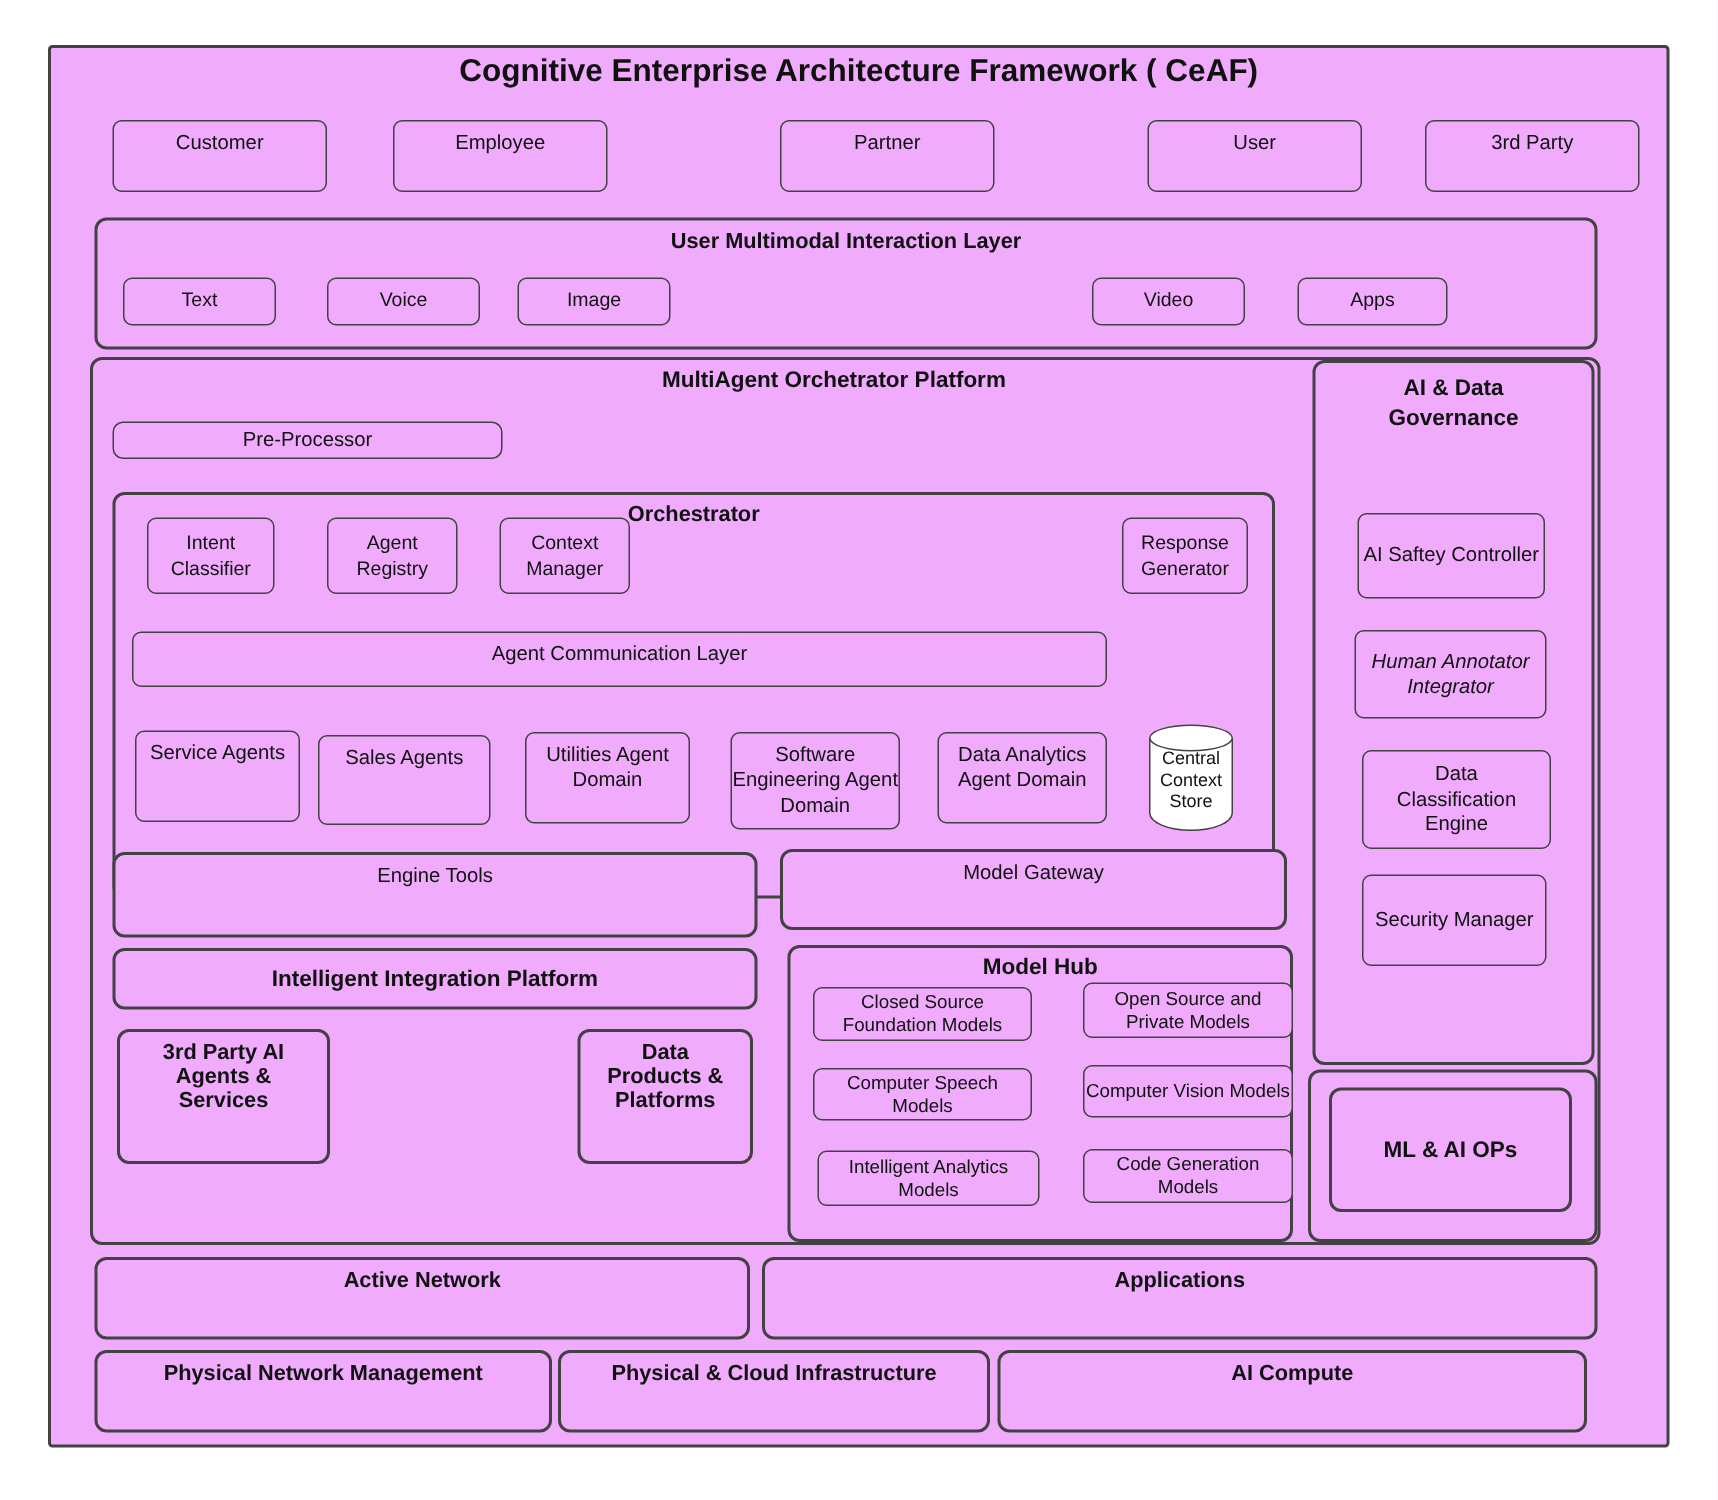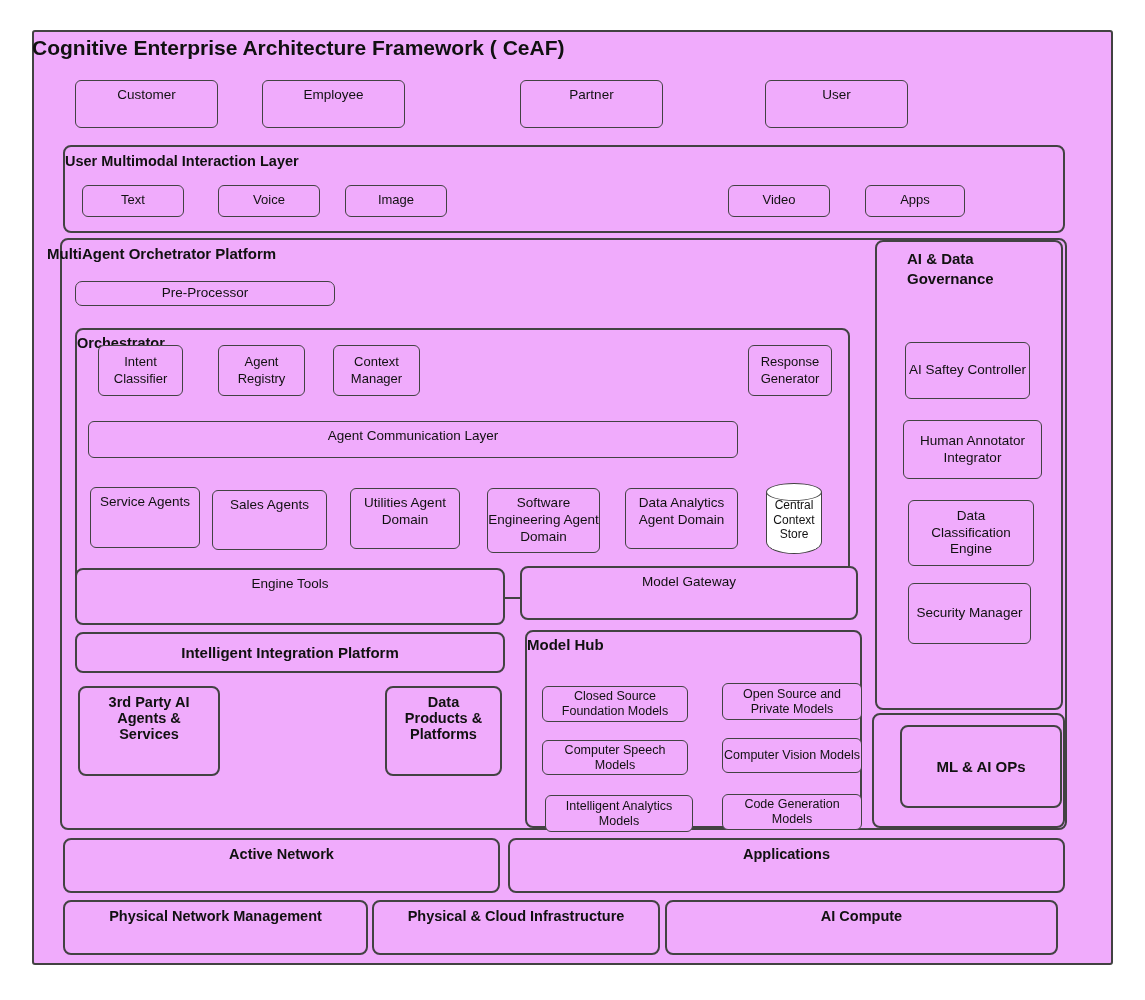--- a/index.html
+++ b/index.html
@@ -3,47 +3,48 @@
 <meta charset="utf-8">
 <style>
   html,body{margin:0;padding:0;background:#ffffff;}
   body{font-family:"Liberation Sans", sans-serif;color:#111111;}
   .stage{position:relative;width:1145px;height:1000px;background:#ffffff;overflow:hidden;}
   .box{position:absolute;box-sizing:border-box;background:#f0abfc;border:1.8px solid #424242;border-radius:6px;}
   .big{border-width:2px;border-radius:8px;}
   .frame{border-width:2px;border-radius:3px;}
   .t-top{display:flex;justify-content:center;align-items:flex-start;text-align:center;padding-top:6px;}
   .t-mid{display:flex;justify-content:center;align-items:center;text-align:center;}
-  .hdr{position:absolute;left:0;right:0;font-weight:bold;}
+  .hdr{position:absolute;left:0;right:0;text-align:center;font-weight:bold;}
   .fs21{font-size:21px;}
   .fs15{font-size:15px;}
   .fs145{font-size:14.5px;}
   .fs135{font-size:13.5px;line-height:1.25;}
   .fs13{font-size:13px;line-height:1.25;}
-  .fs125{font-size:12.5px;line-height:1.2;margin-top:28px;}
+  .fs125{font-size:12.5px;line-height:1.2;}
   .bold{font-weight:bold;}
   
   .cylinder{position:absolute;box-sizing:border-box;}
   .cyl-top{position:absolute;top:0;left:0;right:0;height:18px;border:1.7px solid #424242;border-radius:50%;background:#fff;z-index:2;box-sizing:border-box;}
   .cyl-body{position:absolute;top:9px;left:0;right:0;bottom:0;border:1.7px solid #424242;border-top:none;border-radius:0 0 50% 50% / 0 0 12px 12px;background:#fff;z-index:1;box-sizing:border-box;}
   .cyl-label{position:absolute;z-index:3;top:15px;left:-2px;right:-2px;text-align:center;font-size:12px;line-height:1.22;}
 </style>
 </head>
 <body>
 
 <div class="stage">
 
   <div class="box frame" style="left:32px;top:30px;width:1081px;height:935px;"></div>
 
   <div class="hdr fs21" style="top:36px;left:32px;width:1081px;">Cognitive Enterprise Architecture Framework ( CeAF)</div>
 
   <div class="box t-top fs135" style="left:75px;top:80px;width:143px;height:48px;">Customer</div>
   <div class="box t-top fs135" style="left:262px;top:80px;width:143px;height:48px;">Employee</div>
   <div class="box t-top fs135" style="left:520px;top:80px;width:143px;height:48px;">Partner</div>
   <div class="box t-top fs135" style="left:765px;top:80px;width:143px;height:48px;">User</div>
+  <div class="box t-top fs135" style="left:950px;top:80px;width:143px;height:48px;">3rd Party</div>
 
   <div class="box big" style="left:63px;top:145px;width:1002px;height:88px;">
     <div class="hdr fs145" style="top:6px;">User Multimodal Interaction Layer</div>
   </div>
   <div class="box t-top fs13" style="left:82px;top:185px;width:102px;height:32px;">Text</div>
   <div class="box t-top fs13" style="left:218px;top:185px;width:102px;height:32px;">Voice</div>
   <div class="box t-top fs13" style="left:345px;top:185px;width:102px;height:32px;">Image</div>
   <div class="box t-top fs13" style="left:728px;top:185px;width:102px;height:32px;">Video</div>
   <div class="box t-top fs13" style="left:865px;top:185px;width:100px;height:32px;">Apps</div>
 
@@ -90,26 +91,26 @@
   <div class="box t-mid fs125" style="left:545px;top:767px;width:148px;height:37px;">Intelligent Analytics Models</div>
   <div class="box t-mid fs125" style="left:722px;top:766px;width:140px;height:36px;">Code  Generation Models</div>
 
   <div class="box big t-top fs145 bold" style="left:78px;top:686px;width:142px;height:90px;padding-left:14px;padding-right:14px;">3rd Party AI Agents &amp; Services</div>
   <div class="box big t-top fs145 bold" style="left:385px;top:686px;width:117px;height:90px;padding-left:14px;padding-right:14px;">Data Products &amp; Platforms</div>
 
   <div class="box big" style="left:875px;top:240px;width:188px;height:470px;">
     <div class="hdr fs15" style="top:7px;left:30px;right:30px;line-height:1.3;">AI &amp; Data Governance</div>
   </div>
   <div class="box t-mid fs135" style="left:905px;top:342px;width:125px;height:57px;">AI Saftey Controller</div>
-  <div class="box t-mid fs135" style="left:903px;top:420px;width:139px;height:59px;">Human Annotator Integrator</div>
+  <div class="box t-mid fs135" style="left:903px;top:420px;width:128px;height:59px;font-style:italic;">Human Annotator Integrator</div>
   <div class="box t-mid fs135" style="left:908px;top:500px;width:126px;height:66px;padding-left:16px;padding-right:16px;">Data Classification Engine</div>
   <div class="box t-mid fs135" style="left:908px;top:583px;width:123px;height:61px;">Security Manager</div>
 
   <div class="box big" style="left:872px;top:713px;width:193px;height:115px;"></div>
-  <div class="box big t-mid fs15 bold" style="left:886px;top:725px;width:162px;height:83px;margin-left:14px;">ML &amp; AI OPs</div>
+  <div class="box big t-mid fs15 bold" style="left:886px;top:725px;width:162px;height:83px;">ML &amp; AI OPs</div>
 
   <div class="box big t-top fs145 bold" style="left:63px;top:838px;width:437px;height:55px;">Active Network</div>
   <div class="box big t-top fs145 bold" style="left:508px;top:838px;width:557px;height:55px;">Applications</div>
 
   <div class="box big t-top fs145 bold" style="left:63px;top:900px;width:305px;height:55px;">Physical Network Management</div>
   <div class="box big t-top fs145 bold" style="left:372px;top:900px;width:288px;height:55px;">Physical &amp; Cloud Infrastructure</div>
   <div class="box big t-top fs145 bold" style="left:665px;top:900px;width:393px;height:55px;">AI Compute</div>
 
 </div>
 

